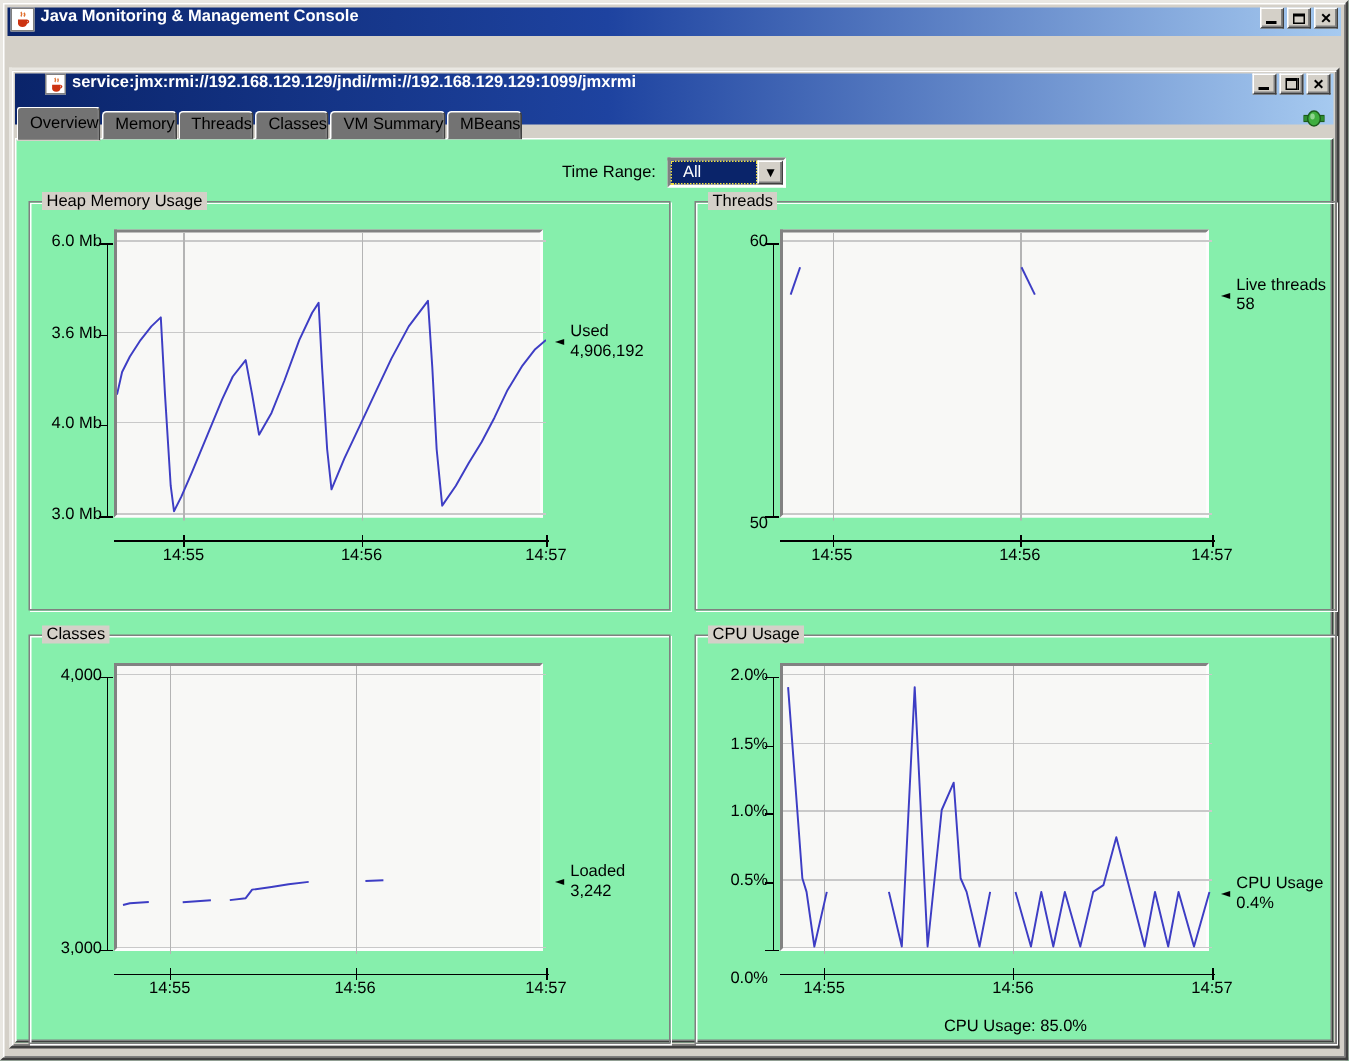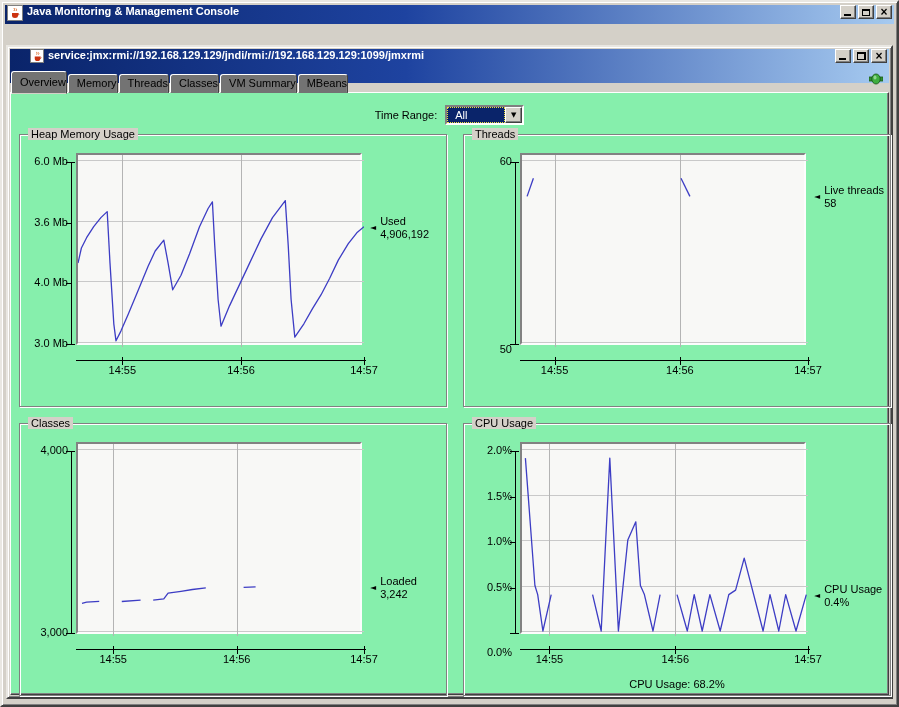--- a/index.html
+++ b/index.html
@@ -304,21 +304,21 @@
               <div class="xlabel" style="left: 189.296px;">14:56</div>
               <div class="xlabel" style="left: 322px;">14:57</div>
               <div class="legend" style="top: 158.6px;">
                 <span class="marker">◄</span>
                 <div class="lines">
                   <div>CPU Usage</div>
                   <div>0.4%</div>
                 </div>
               </div>
               <div class="status">
-                <span>CPU Usage: 68.2%</span>
+                <span>CPU Usage: 85.0%</span>
               </div>
             </div>
         </div>
 
       </div>
     </div>
   </div>
 </div>
 
 </body></html>

